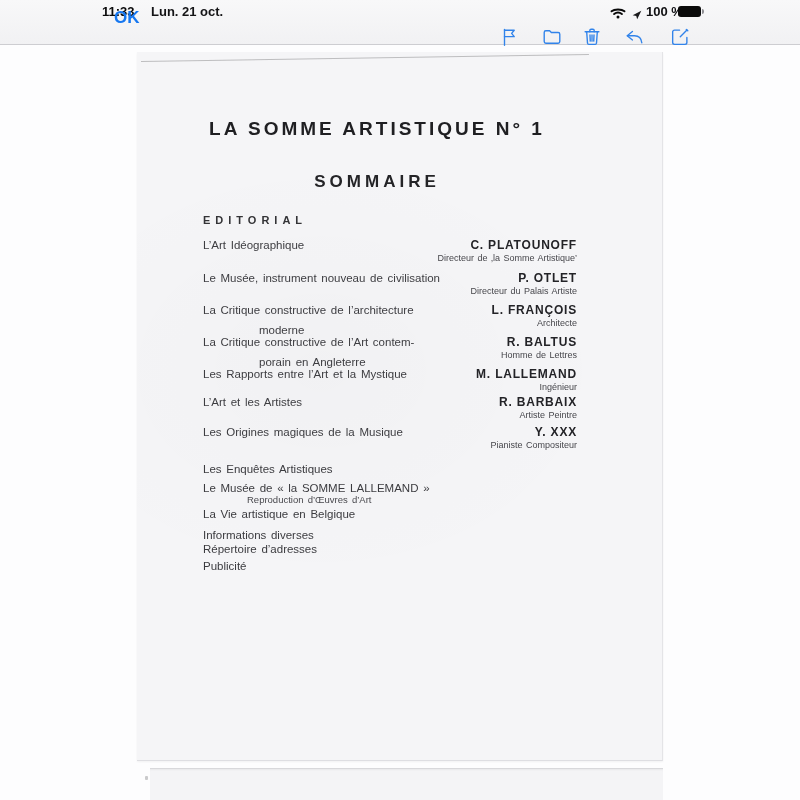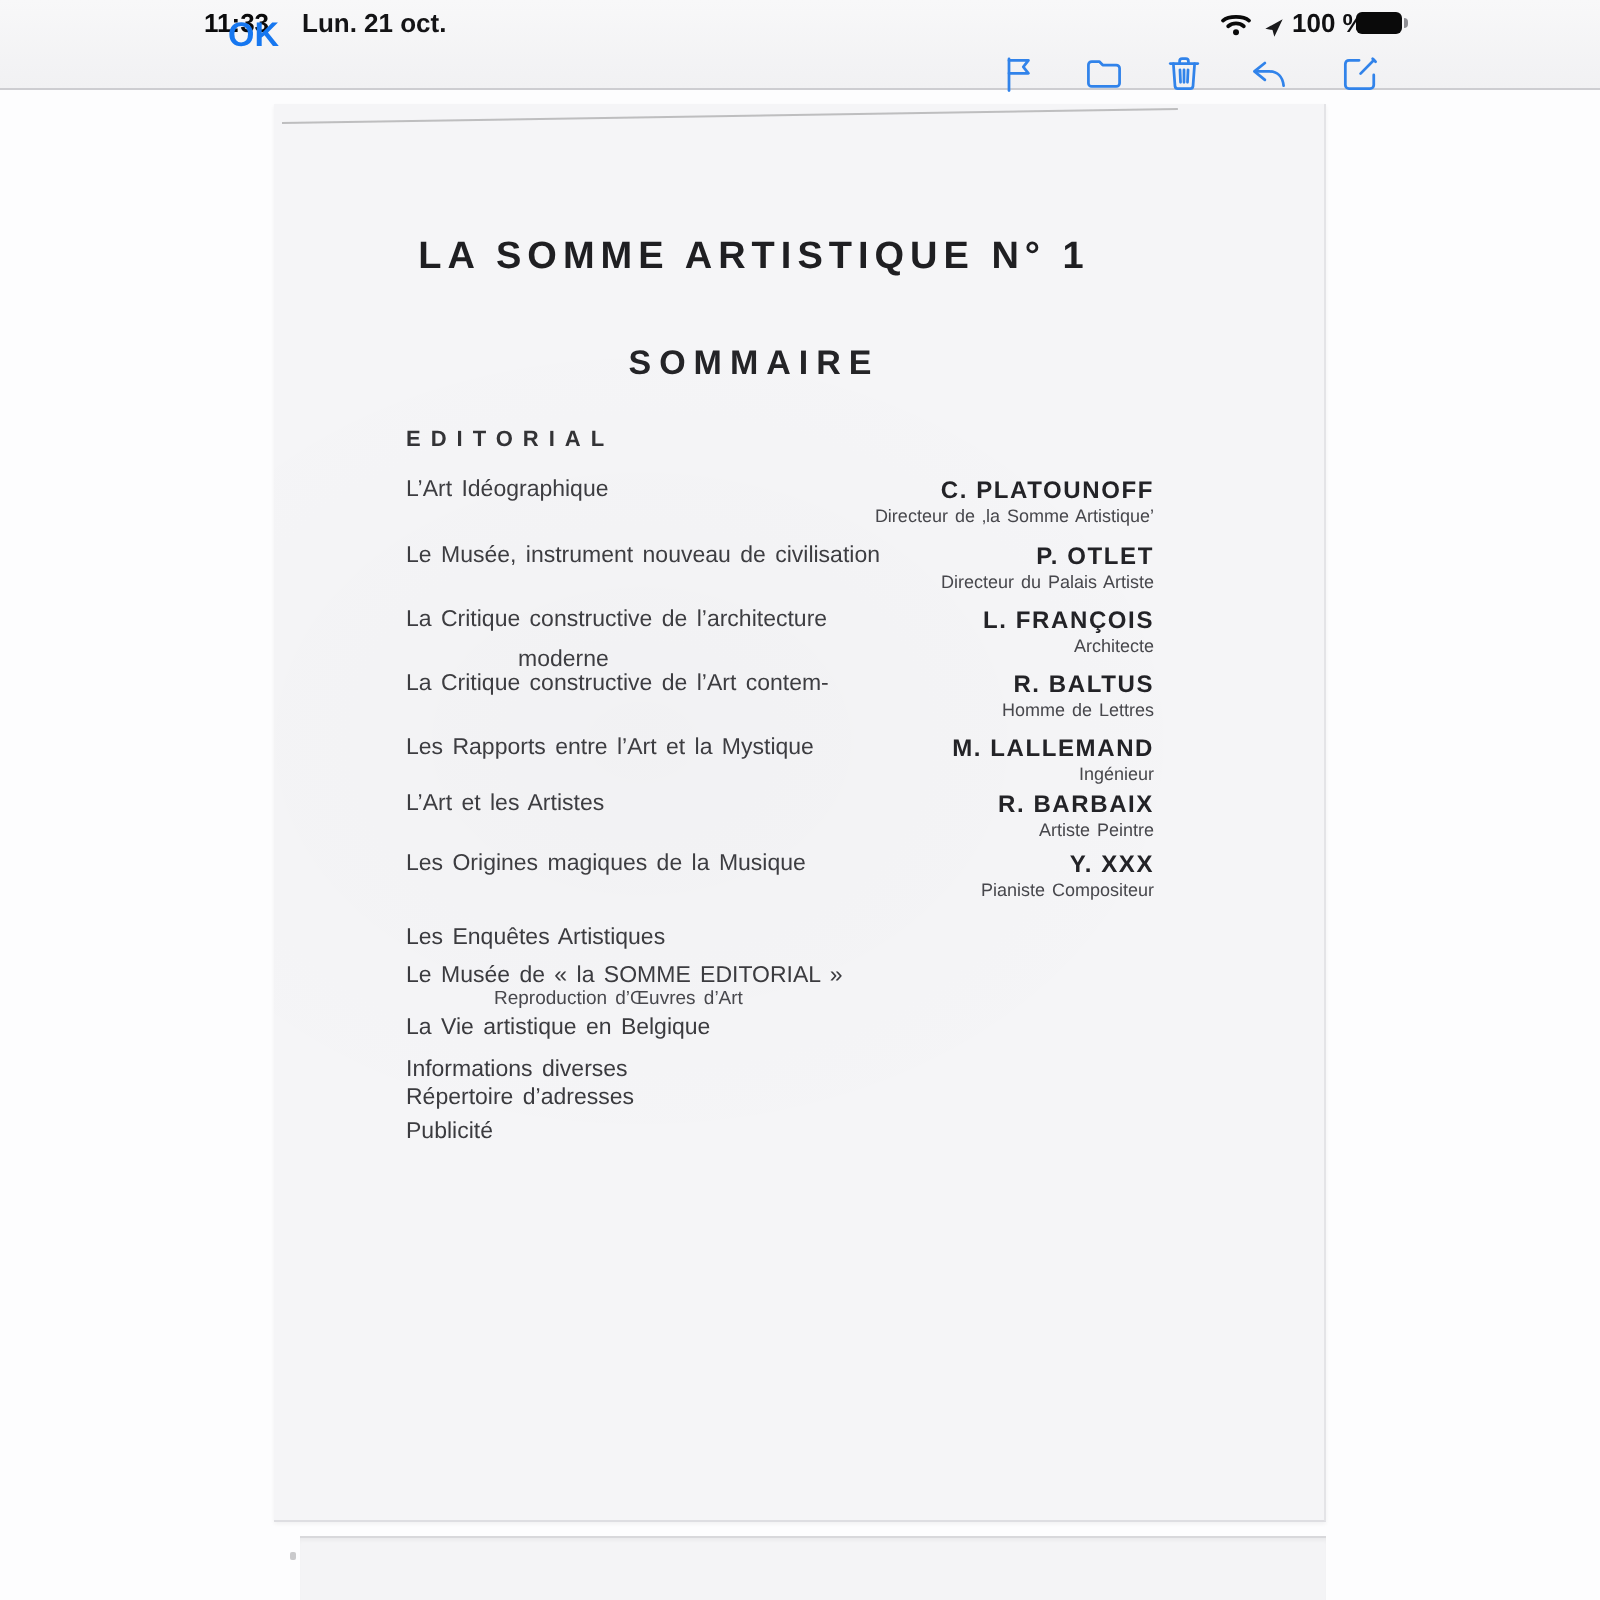--- a/index.html
+++ b/index.html
@@ -165,20 +165,21 @@
           </div>
           <div class="entry-author">
             <span class="name">L. FRANÇOIS</span>
             <span class="role">Architecte</span>
           </div>
         </div>
 
         <div class="entry-row">
           <div class="entry-title">
             <span class="line1">La Critique constructive de l’Art contem-</span>
+            <span class="line2">porain en Angleterre</span>
           </div>
           <div class="entry-author">
             <span class="name">R. BALTUS</span>
             <span class="role">Homme de Lettres</span>
           </div>
         </div>
 
         <div class="entry-row">
           <div class="entry-title">
             <span class="line1">Les Rapports entre l’Art et la Mystique</span>
@@ -215,21 +216,21 @@
     </div>
 
     <ul class="extra-list">
 
         <li class="extra-item">
           <span class="txt">Les Enquêtes Artistiques</span>
           
         </li>
 
         <li class="extra-item">
-          <span class="txt">Le Musée de « la SOMME EDITORIAL »</span>
+          <span class="txt">Le Musée de « la SOMME LALLEMAND »</span>
           <span class="sub">Reproduction d’Œuvres d’Art</span>
         </li>
 
         <li class="extra-item">
           <span class="txt">La Vie artistique en Belgique</span>
           
         </li>
 
         <li class="extra-item">
           <span class="txt">Informations diverses</span>

